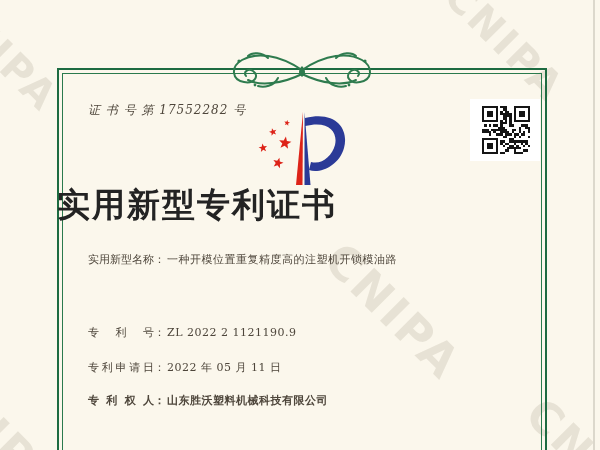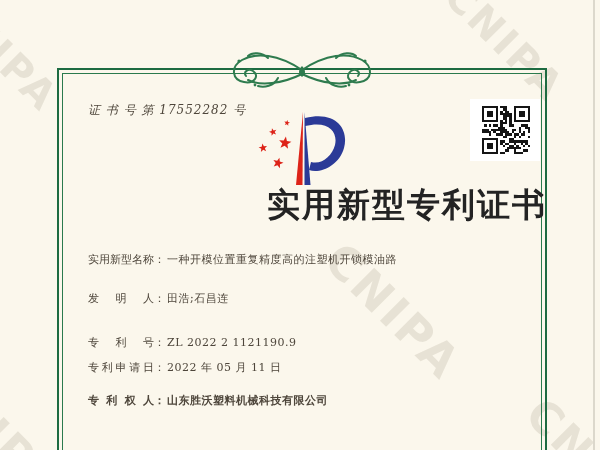--- a/index.html
+++ b/index.html
@@ -37,21 +37,21 @@
     font-size:12px;color:#4e463b;letter-spacing:1px;font-style:italic;
   }
   .qr-box{
     position:absolute;left:470px;top:99px;width:70px;height:62px;
     background:#ffffff;
   }
   .qr-svg{position:absolute;left:482px;top:106px;width:48px;height:48px;}
   .logo{position:absolute;left:252px;top:108px;width:96px;height:80px;}
   .title{
     position:absolute;left:57px;top:183px;width:490px;
-    text-align:right;
+    text-align:left;
     font-size:33px;font-weight:600;color:#232323;
     letter-spacing:2px;
   }
   .field-row{
     position:absolute;left:88px;
     font-size:11px;color:#4e463b;
     white-space:nowrap;
   }
   .f-label{
     display:inline-block;width:66px;
@@ -346,24 +346,21 @@
         <polygon points="10.37,35.54 11.89,38.33 15.04,38.03 12.86,40.33 14.13,43.24 11.26,41.87 8.89,43.97 9.30,40.83 6.57,39.22 9.69,38.64"></polygon>
         <polygon points="27.42,49.69 27.80,53.55 31.49,54.71 27.94,56.26 27.97,60.13 25.40,57.23 21.73,58.46 23.69,55.12 21.39,52.00 25.17,52.84"></polygon>
       </g>
   </svg>
 
   <div class="title">实用新型专利证书</div>
 
   <div class="field-row" style="top:252px;">
     <span class="f-label">实用新型名称</span><span class="f-colon">：</span><span class="f-value">一种开模位置重复精度高的注塑机开锁模油路</span>
   </div>
-  <div class="field-row" style="top:291px;">
-    <span class="f-label">发明人</span><span class="f-colon">：</span><span class="f-value">田浩;石昌连</span>
-  </div>
-  <div class="field-row" style="top:325px;margin-top:10px;">
+  <div class="field-row" style="top:325px;">
     <span class="f-label">专利号</span><span class="f-colon">：</span><span class="f-value">ZL 2022 2 1121190.9</span>
   </div>
   <div class="field-row" style="top:360px;">
     <span class="f-label">专利申请日</span><span class="f-colon">：</span><span class="f-value">2022 年 05 月 11 日</span>
   </div>
   <div class="field-row" style="top:393px;font-weight:bold;">
     <span class="f-label">专利权人</span><span class="f-colon">：</span><span class="f-value">山东胜沃塑料机械科技有限公司</span>
   </div>
 
   <div class="scan-edge-right"></div>

